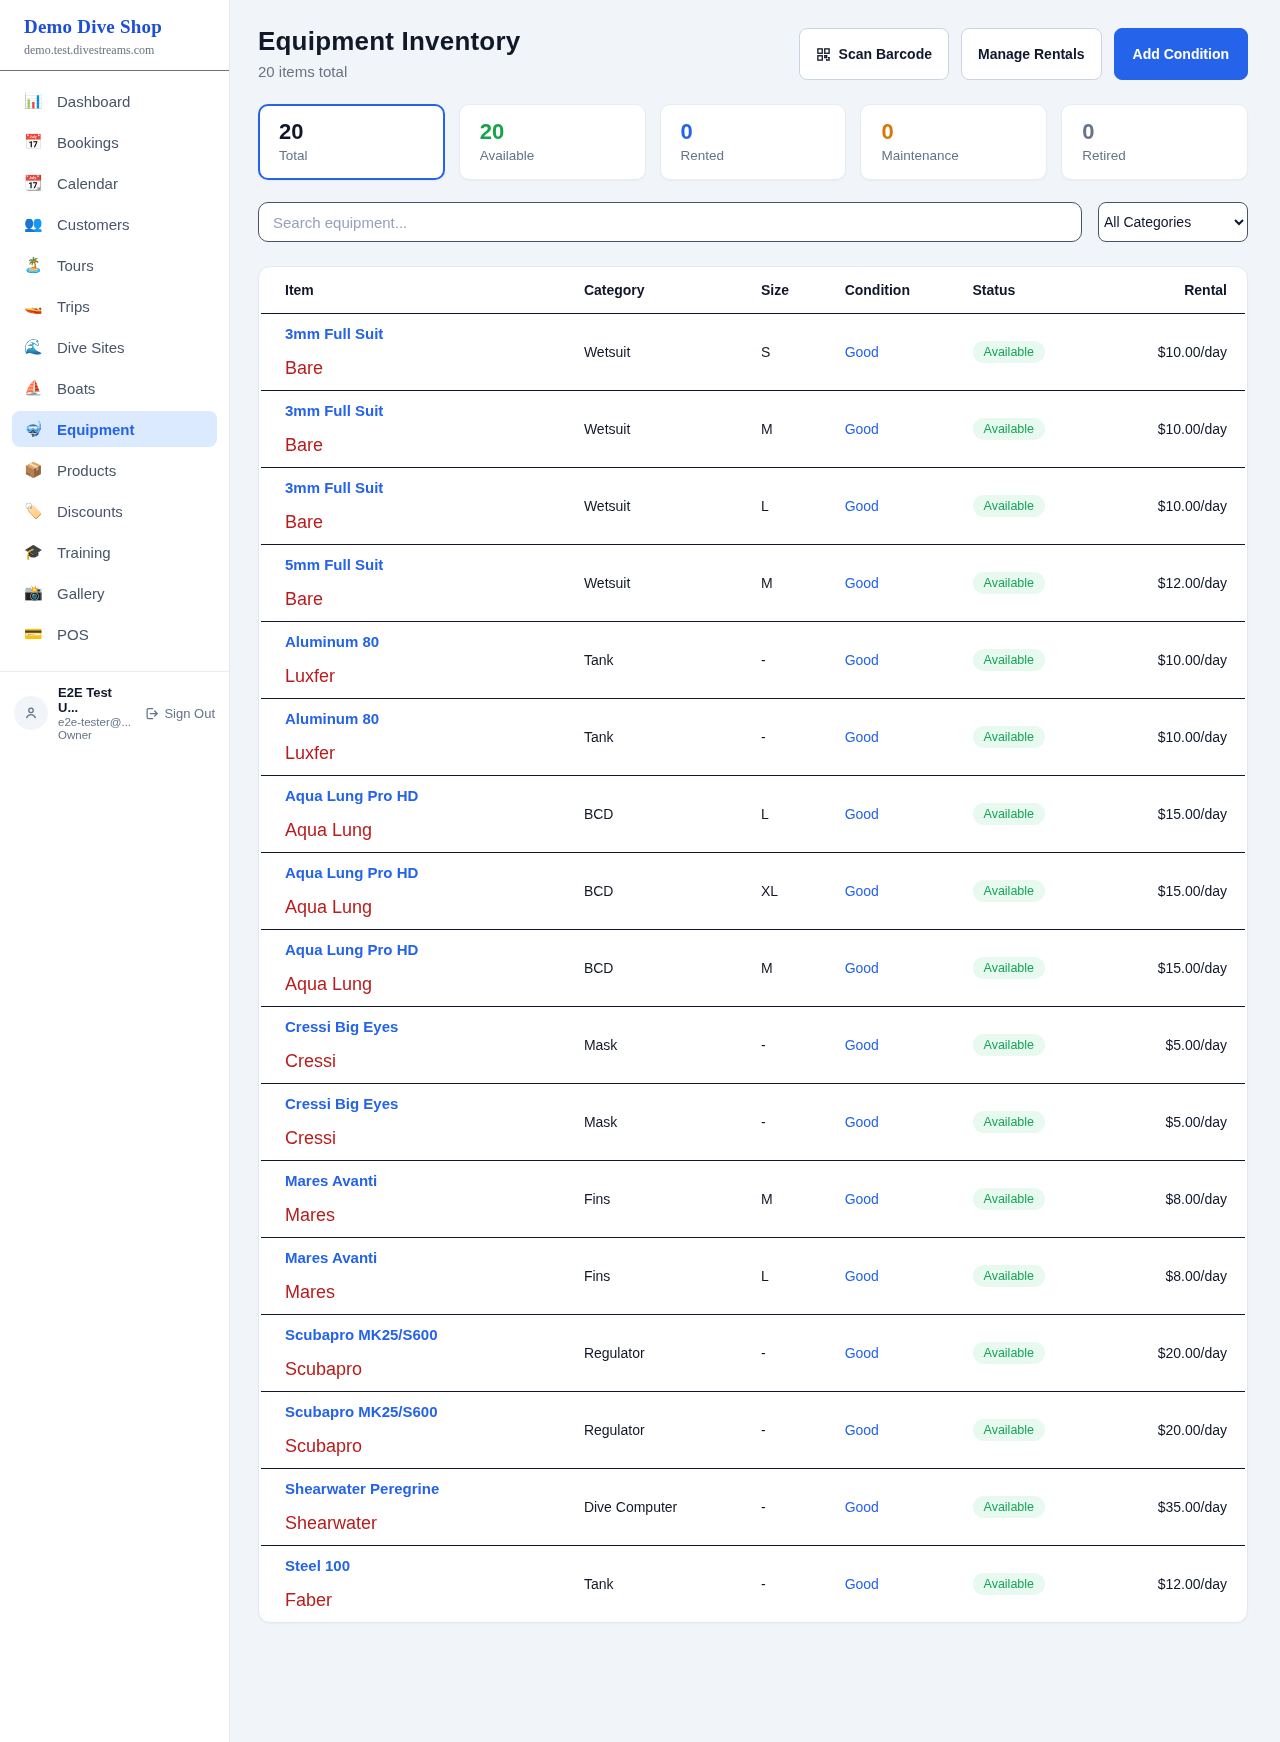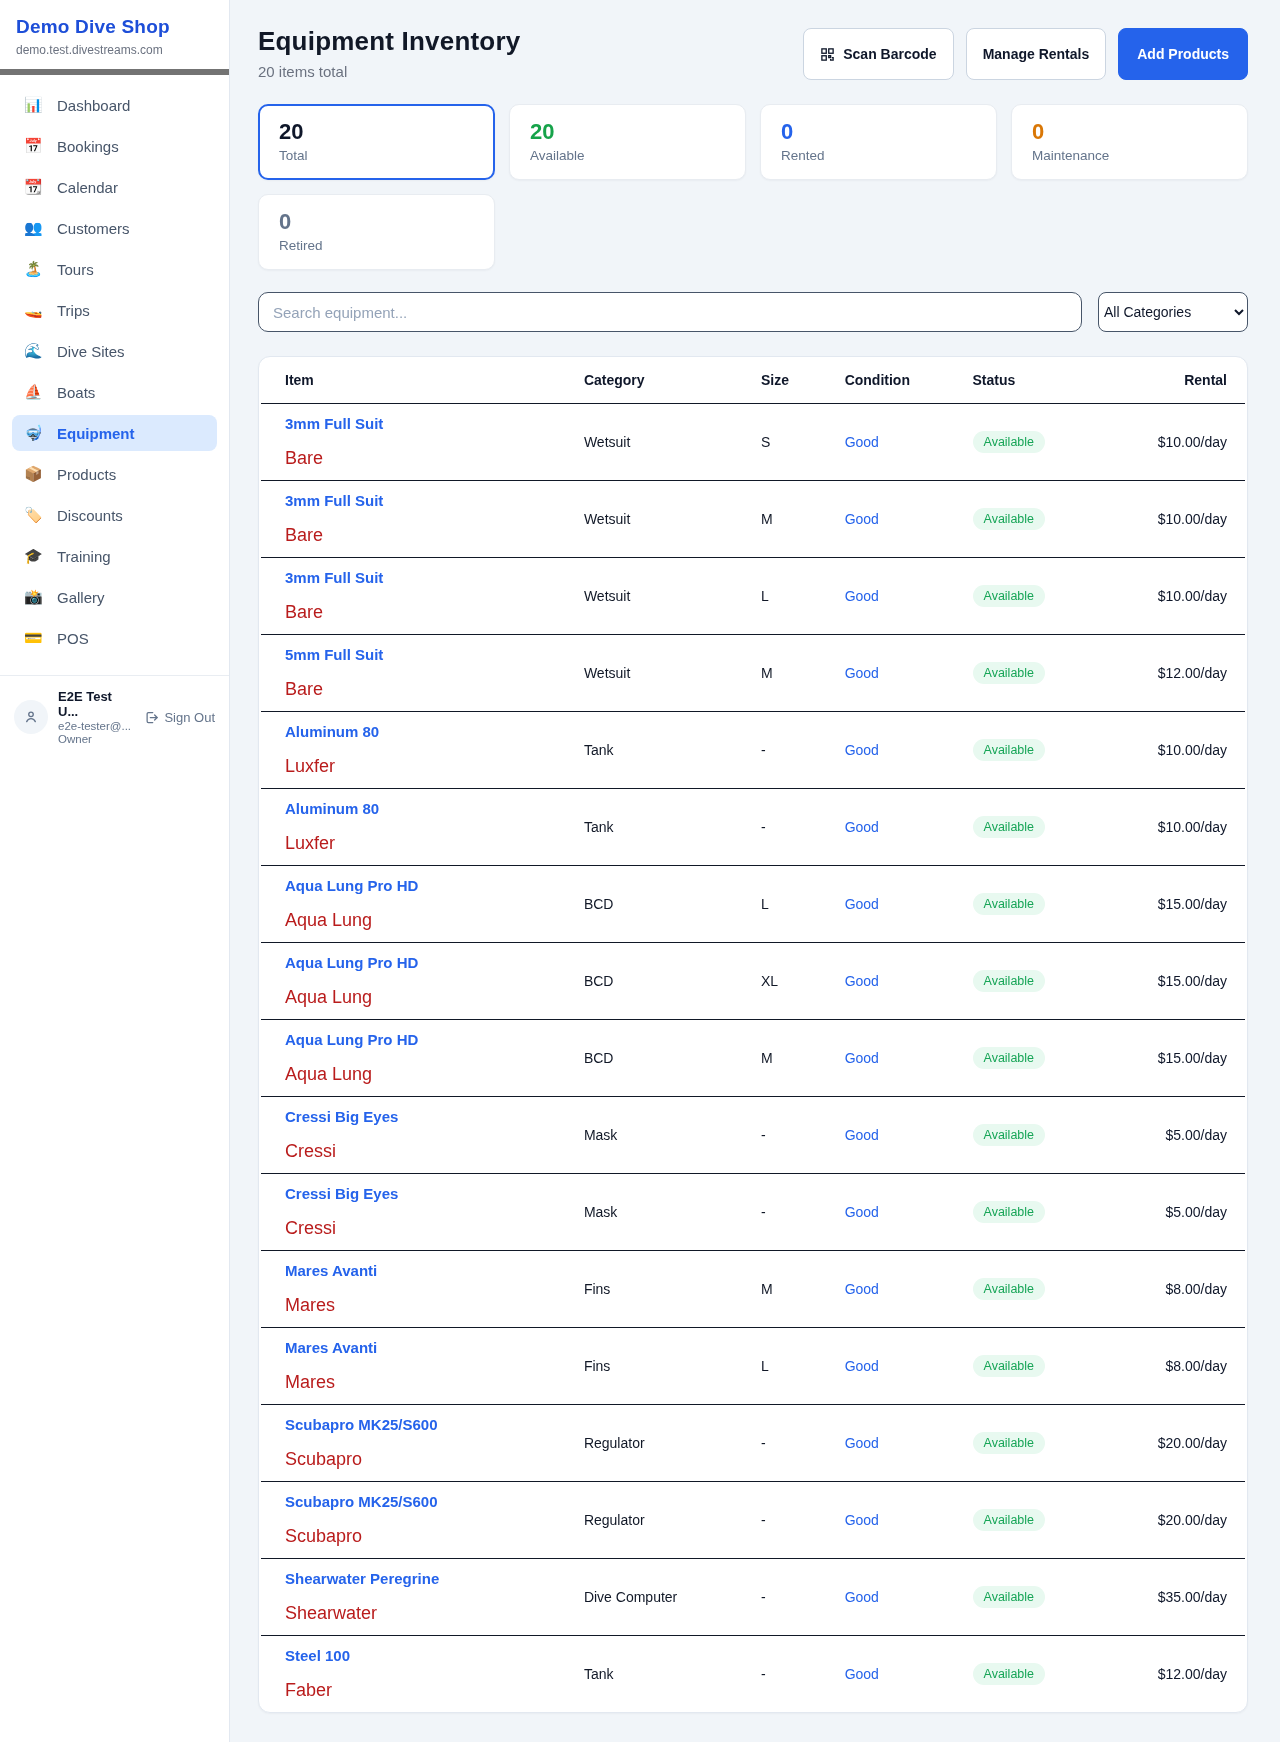--- a/index.html
+++ b/index.html
@@ -2,21 +2,21 @@
 <html><head>
 <meta charset="utf-8">
 <style>
   * { box-sizing: border-box; margin: 0; padding: 0; }
   html,body { background:#f1f5f9; }
   body { font-family: "Liberation Sans", "DejaVu Sans", sans-serif; color:#0f172a; }
   .app { display:flex; width:1280px; min-height:1742px; margin:0 auto; align-items:stretch; }
 
   
   .sidebar { width:230px; flex:0 0 230px; background:#ffffff; border-right:1px solid #e2e8f0; }
-  .brand-wrap { padding:16px 16px 12px 16px; border-bottom:6px solid #737373; }
+  .brand-wrap { padding:16px 16px 12px 24px; border-bottom:1px solid #737373;font-family:Liberation Serif, serif; }
   .brand { font-size:19px; font-weight:bold; color:#1d4ed8; letter-spacing:.2px; }
   .domain { font-size:12px; color:#6b7280; margin-top:5px; }
   .nav { padding:12px 12px 8px 12px; }
   .nav-item { display:flex; align-items:center; gap:13px; padding:9px 12px; margin-bottom:5px;
               border-radius:8px; font-size:15px; color:#475569; cursor:pointer; }
   .nav-item .ico { width:20px; text-align:center; font-size:15px; flex:0 0 20px; }
   .nav-item.active { background:#dbeafe; color:#2563eb; font-weight:bold; }
   .side-footer { border-top:1px solid #e9edf2; margin-top:6px; padding:13px 14px; display:flex; align-items:center; gap:10px; }
   .avatar { width:34px; height:34px; flex:0 0 34px; border-radius:50%; background:#f1f5f9;
             display:flex; align-items:center; justify-content:center; }
@@ -30,21 +30,21 @@
   .page-head { display:flex; align-items:flex-start; justify-content:space-between; }
   .page-title { font-size:26px; font-weight:bold; color:#111827; letter-spacing:.2px; }
   .page-sub { font-size:15px; color:#6b7280; margin-top:6px; }
   .head-actions { display:flex; gap:12px; align-items:center; margin-top:2px; }
   .btn { height:52px; display:inline-flex; align-items:center; gap:8px; padding:0 16px;
          border-radius:8px; font-size:14px; font-weight:bold; cursor:pointer;
          background:#fff; border:1px solid #cbd5e1; color:#0f172a; }
   .btn.primary { background:#2563eb; border-color:#2563eb; color:#fff; padding:0 18px; }
 
   
-  .stats { display:grid; grid-template-columns:repeat(4,1fr); gap:14px; margin-top:24px; }
+  .stats { display:grid; grid-template-columns:repeat(5,1fr); gap:14px; margin-top:24px; }
   .stat { background:#fff; border:1px solid #e8ecf1; border-radius:10px; padding:14px 20px 16px;
           box-shadow:0 1px 2px rgba(15,23,42,.04); cursor:pointer; }
   .stat.selected { border:2px solid #2563eb; padding:13px 19px 15px; }
   .stat .val { font-size:22px; font-weight:bold; }
   .stat .lbl { font-size:13.5px; color:#64748b; margin-top:3px; }
   .tone-dark { color:#0f172a; } .tone-green { color:#16a34a; } .tone-blue { color:#2563eb; }
   .tone-orange { color:#d97706; } .tone-gray { color:#64748b; }
 
   
   .filters { display:flex; gap:16px; margin-top:22px; }
@@ -189,21 +189,21 @@
               <rect x="3" y="14" width="7" height="7"></rect>
                 <path d="M14 14h3v3h-3zM19 17h2v4h-4v-2"></path>
             </svg>
           </span>
           <span>Scan Barcode</span>
         </button>
         <button class="btn">
           <span>Manage Rentals</span>
         </button>
         <button class="btn primary">
-          <span>Add Products</span>
+          <span>Add Condition</span>
         </button>
       </div>
     </div>
 
     <div class="stats" id="stats-root">
         <div class="stat selected">
           <div class="val tone-dark">20</div>
           <div class="lbl">Total</div>
         </div>
         <div class="stat">

